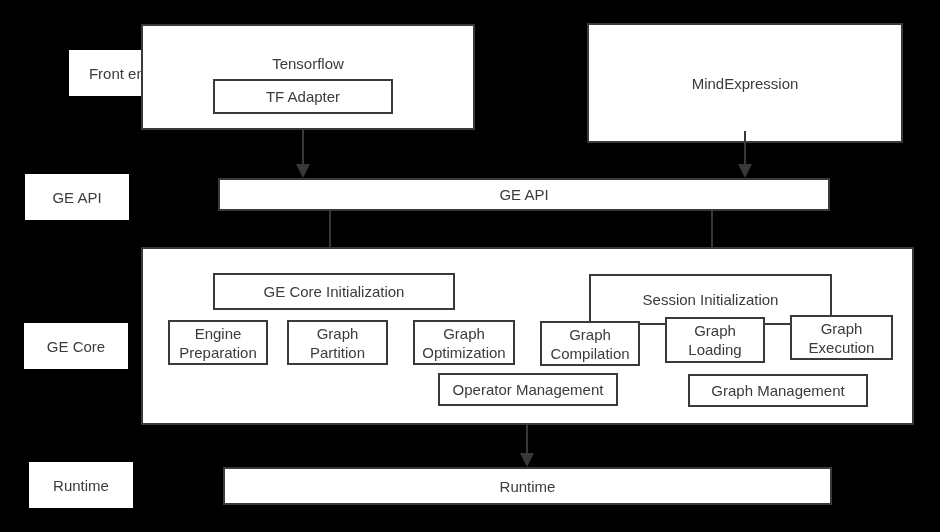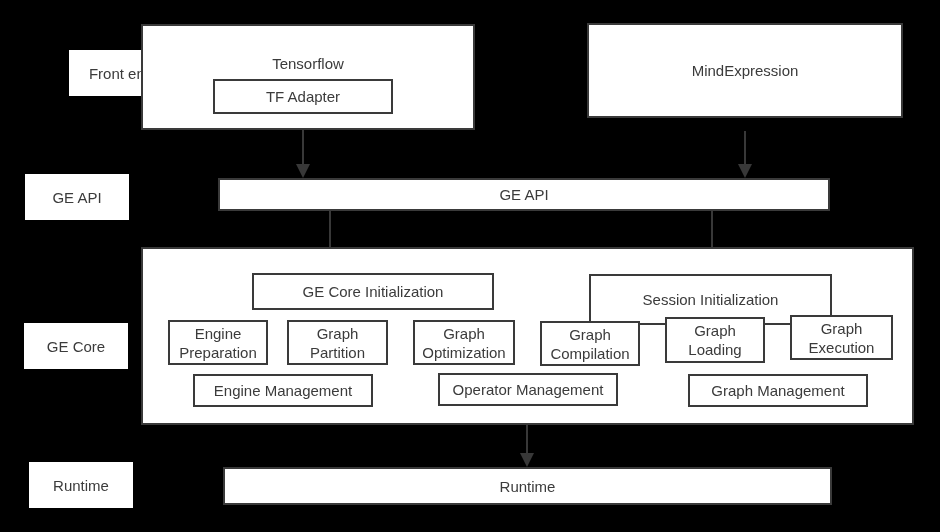--- a/index.html
+++ b/index.html
@@ -70,21 +70,21 @@
   <div class="side-label" style="left:25px; top:50px;margin-left:44px;">Front end</div>
   <div class="side-label" style="left:25px; top:174px;">GE API</div>
   <div class="side-label" style="left:24px; top:323px;">GE Core</div>
   <div class="side-label" style="left:29px; top:462px;">Runtime</div>
 
   <div class="panel" style="left:141px; top:24px; width:334px; height:106px;">
     <span class="title-top">Tensorflow</span>
     <div class="box" style="left:70px; top:53px; width:180px; height:35px;">TF Adapter</div>
   </div>
 
-  <div class="box" style="left:587px; top:23px; width:316px; height:95px;">MindExpression</div>
+  <div class="box" style="left:587px; top:23px; width:316px; height:120px;">MindExpression</div>
 
   <div>
     <div class="arrow-line" style="left:302px; top:130px; height:35px;"></div>
     <div class="arrow-head" style="left:296px; top:164px;"></div>
   </div>
 
   <div>
     <div class="arrow-line" style="left:744px; top:131px; height:34px;"></div>
     <div class="arrow-head" style="left:738px; top:164px;"></div>
   </div>
@@ -95,31 +95,30 @@
     <div class="arrow-line" style="left:329px; top:211px; height:48px;"></div>
     <div class="arrow-head" style="left:323px; top:258px;"></div>
   </div>
   <div>
     <div class="arrow-line" style="left:711px; top:211px; height:48px;"></div>
     <div class="arrow-head" style="left:705px; top:258px;"></div>
   </div>
 
   <div class="panel" style="left:141px; top:247px; width:773px; height:178px;"></div>
 
-  <div class="box" style="left:213px; top:273px; width:242px; height:37px;margin-left:39px;">GE Core Initialization</div>
+  <div class="box" style="left:213px; top:273px; width:242px; height:37px;">GE Core Initialization</div>
   <div class="box" style="left:589px; top:274px; width:243px; height:51px;">Session Initialization</div>
 
   <div class="box" style="left:168px; top:320px; width:100px; height:45px;">Engine Preparation</div>
   <div class="box" style="left:287px; top:320px; width:101px; height:45px;">Graph Partition</div>
   <div class="box" style="left:413px; top:320px; width:102px; height:45px;">Graph Optimization</div>
   <div class="box" style="left:540px; top:321px; width:100px; height:45px;">Graph Compilation</div>
   <div class="box" style="left:665px; top:317px; width:100px; height:46px;">Graph Loading</div>
   <div class="box" style="left:790px; top:315px; width:103px; height:45px;">Graph Execution</div>
 
-  <div class="box" style="left:193px; top:374px; width:180px; height:33px;">Engine Management</div>
   <div class="box" style="left:688px; top:374px; width:180px; height:33px;">Graph Management</div>
   <div class="box" style="left:438px; top:373px; width:180px; height:33px;">Operator Management</div>
 
   <div>
     <div class="arrow-line" style="left:526px; top:425px; height:29px;"></div>
     <div class="arrow-head" style="left:520px; top:453px;"></div>
   </div>
 
   <div class="box" style="left:223px; top:467px; width:609px; height:38px;">Runtime</div>
 

